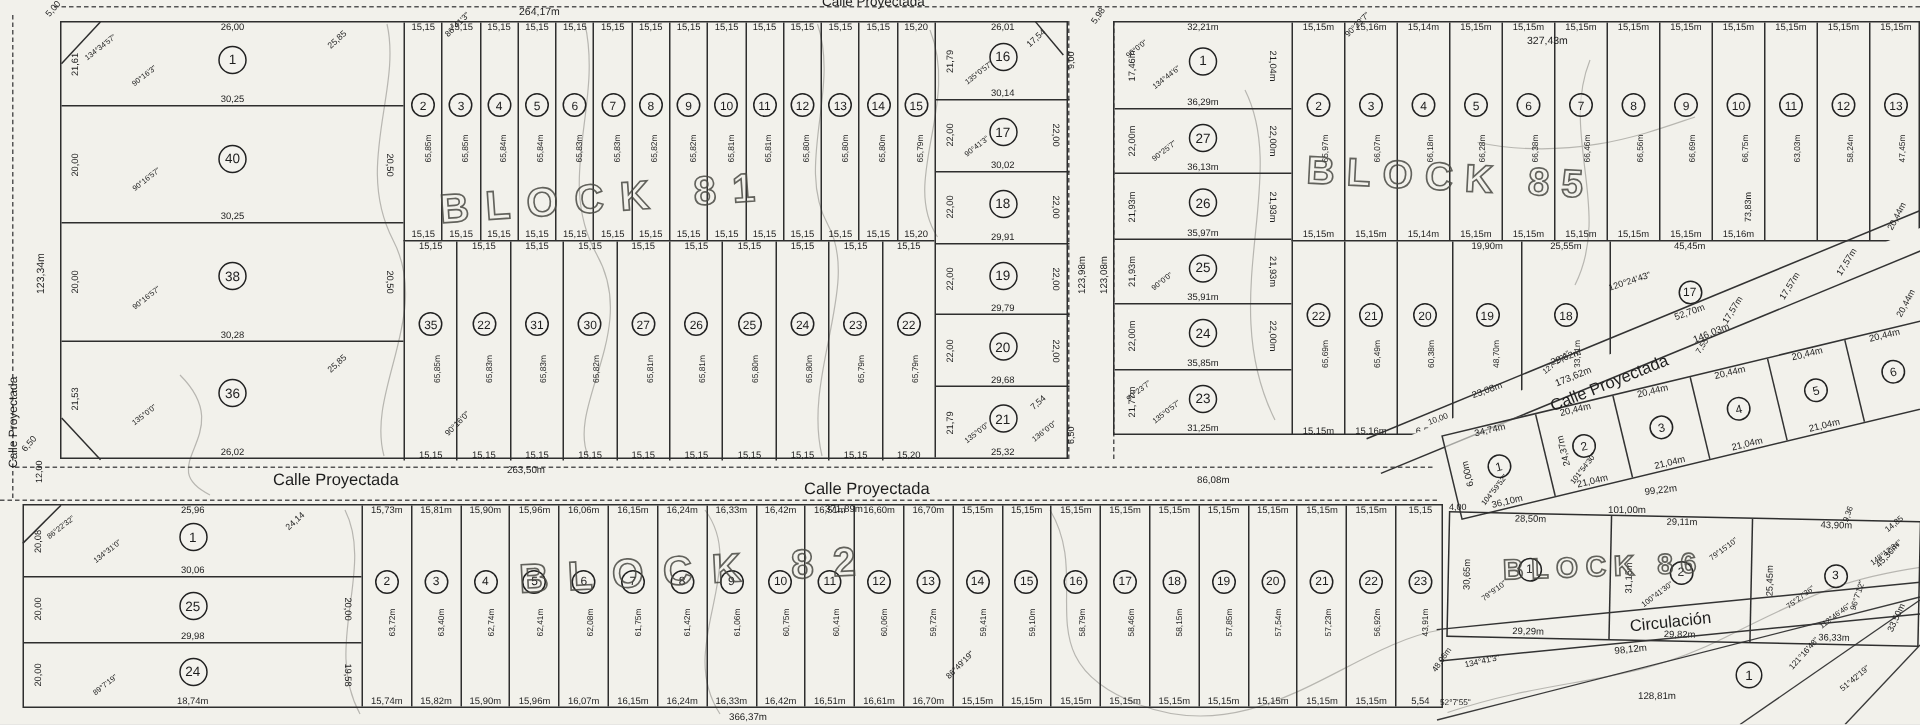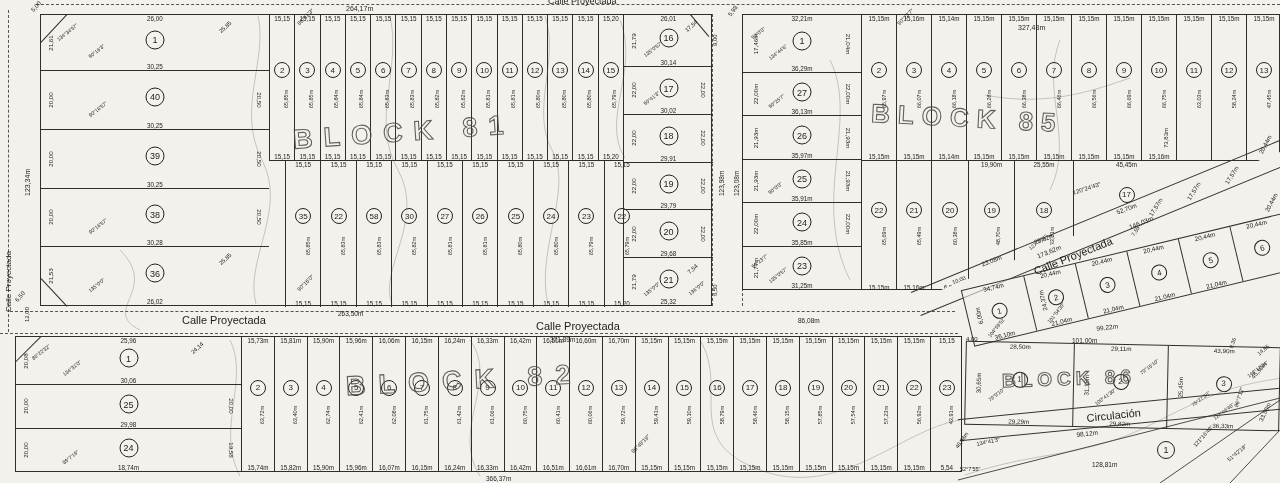--- a/index.html
+++ b/index.html
@@ -120,29 +120,20 @@
           <span class="num">40</span>
           <span class="sr">20,50</span>
 
           <span class="b">30,25</span>
           <span class="ang a1">90°16'57"</span>
 
         </div>
         <div class="wide">
 
           <span class="sl">20,00</span>
-          <span class="num">39</span>
-          <span class="sr">20,50</span>
-
-          <span class="b">30,25</span>
-
-        </div>
-        <div class="wide">
-
-          <span class="sl">20,00</span>
           <span class="num">38</span>
           <span class="sr">20,50</span>
 
           <span class="b">30,28</span>
           <span class="ang a1">90°16'57"</span>
 
         </div>
         <div class="wide">
 
           <span class="sl">21,53</span>
@@ -234,37 +225,37 @@
           <span class="dep">65,80m</span>
           <span class="b">15,15</span>
         </div>
         <div>
           <span class="t">15,20</span>
           <span class="num">15</span>
           <span class="dep">65,79m</span>
           <span class="b">15,20</span>
         </div>
       </div>
-    <div class="strips bl" style="left:244px;top:146px;width:354px;height:146px;">
+    <div class="strips bl" style="left:228px;top:146px;width:354px;height:146px;">
 
     <div>
           <span class="t">15,15</span>
           <span class="num">35</span>
           <span class="dep">65,85m</span>
           <span class="b">15,15</span>
         </div>
         <div>
           <span class="t">15,15</span>
           <span class="num">22</span>
           <span class="dep">65,83m</span>
           <span class="b">15,15</span>
         </div>
         <div>
           <span class="t">15,15</span>
-          <span class="num">58</span>
+          <span class="num">31</span>
           <span class="dep">65,83m</span>
           <span class="b">15,15</span>
         </div>
         <div>
           <span class="t">15,15</span>
           <span class="num">30</span>
           <span class="dep">65,82m</span>
           <span class="b">15,15</span>
         </div>
         <div>

